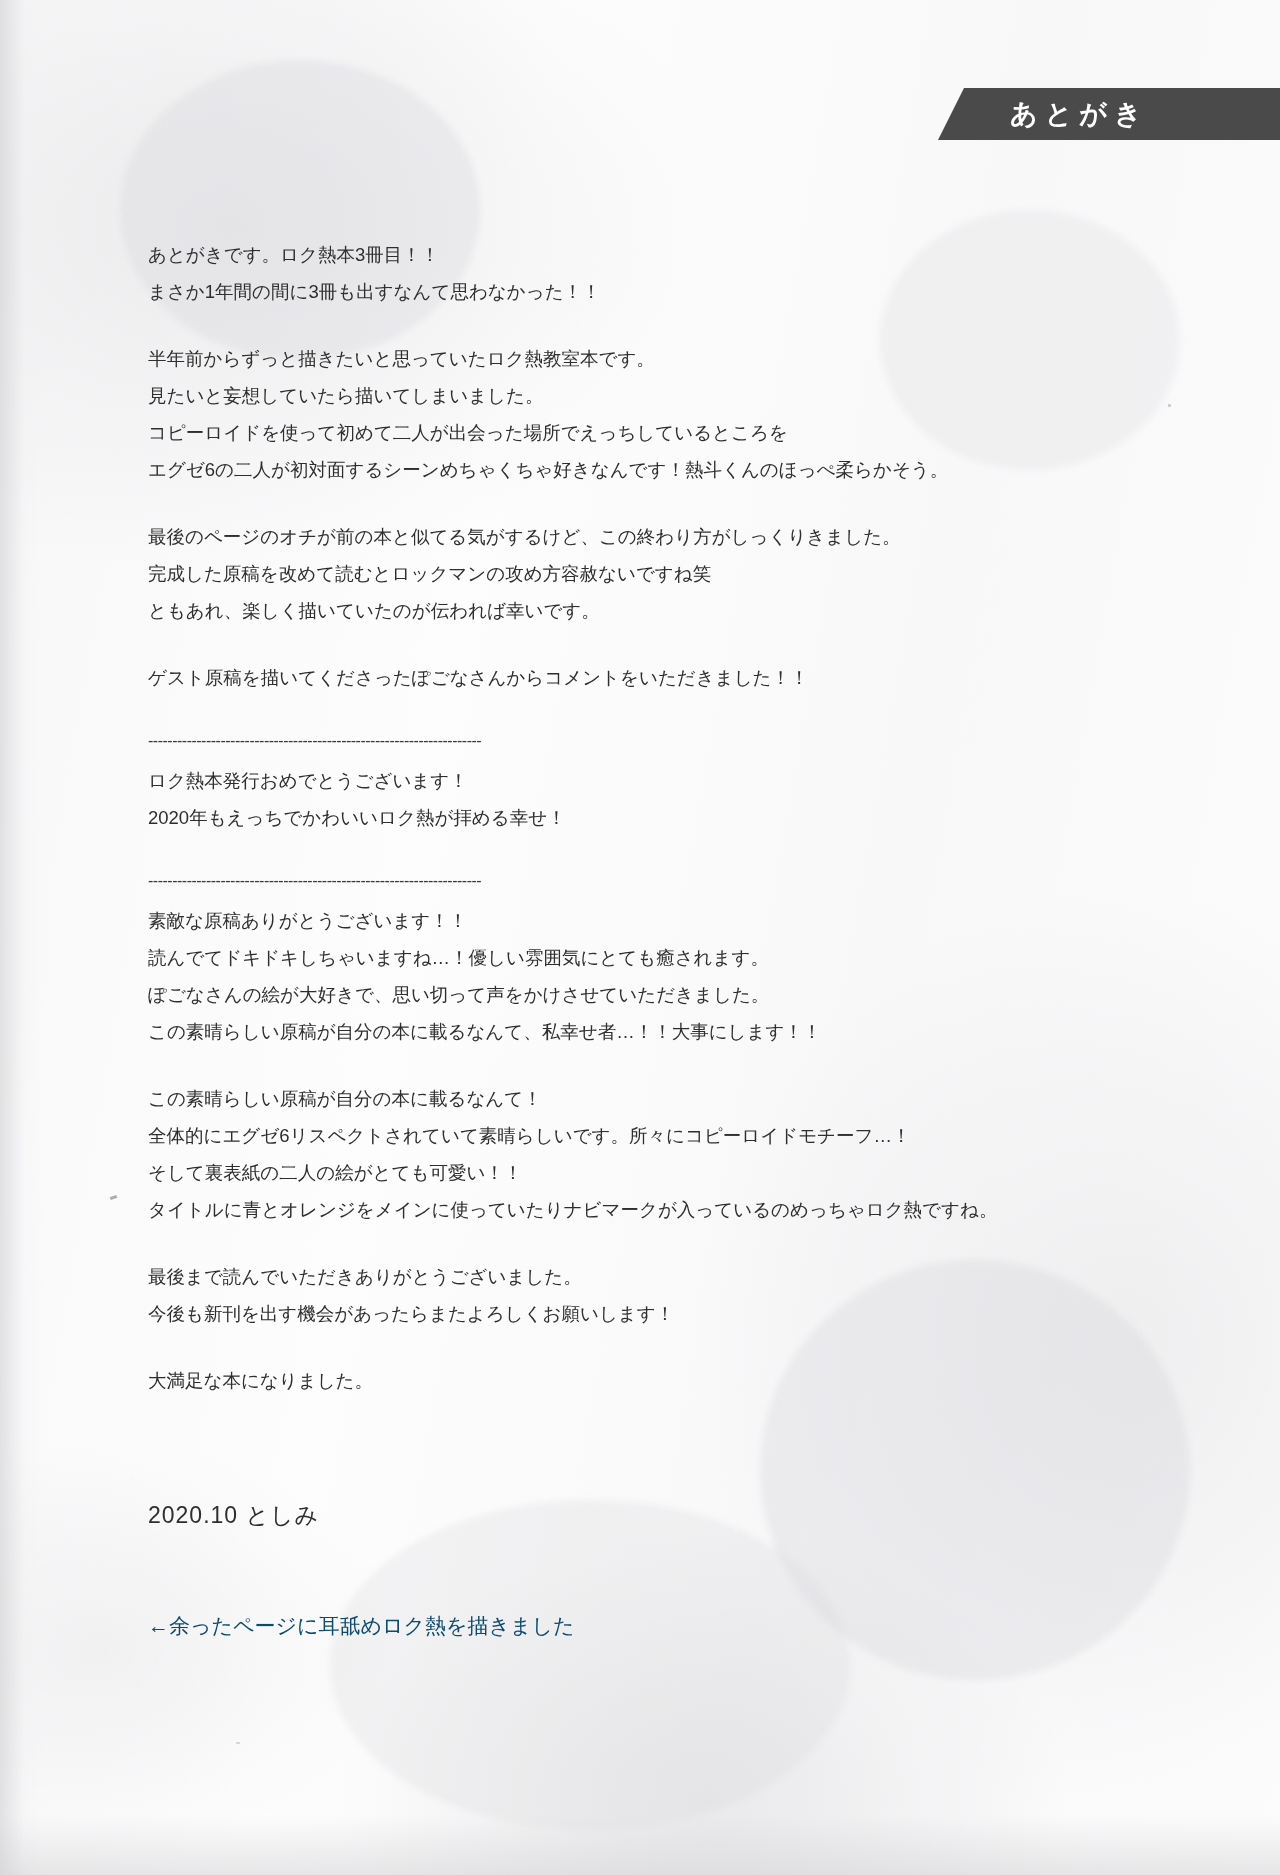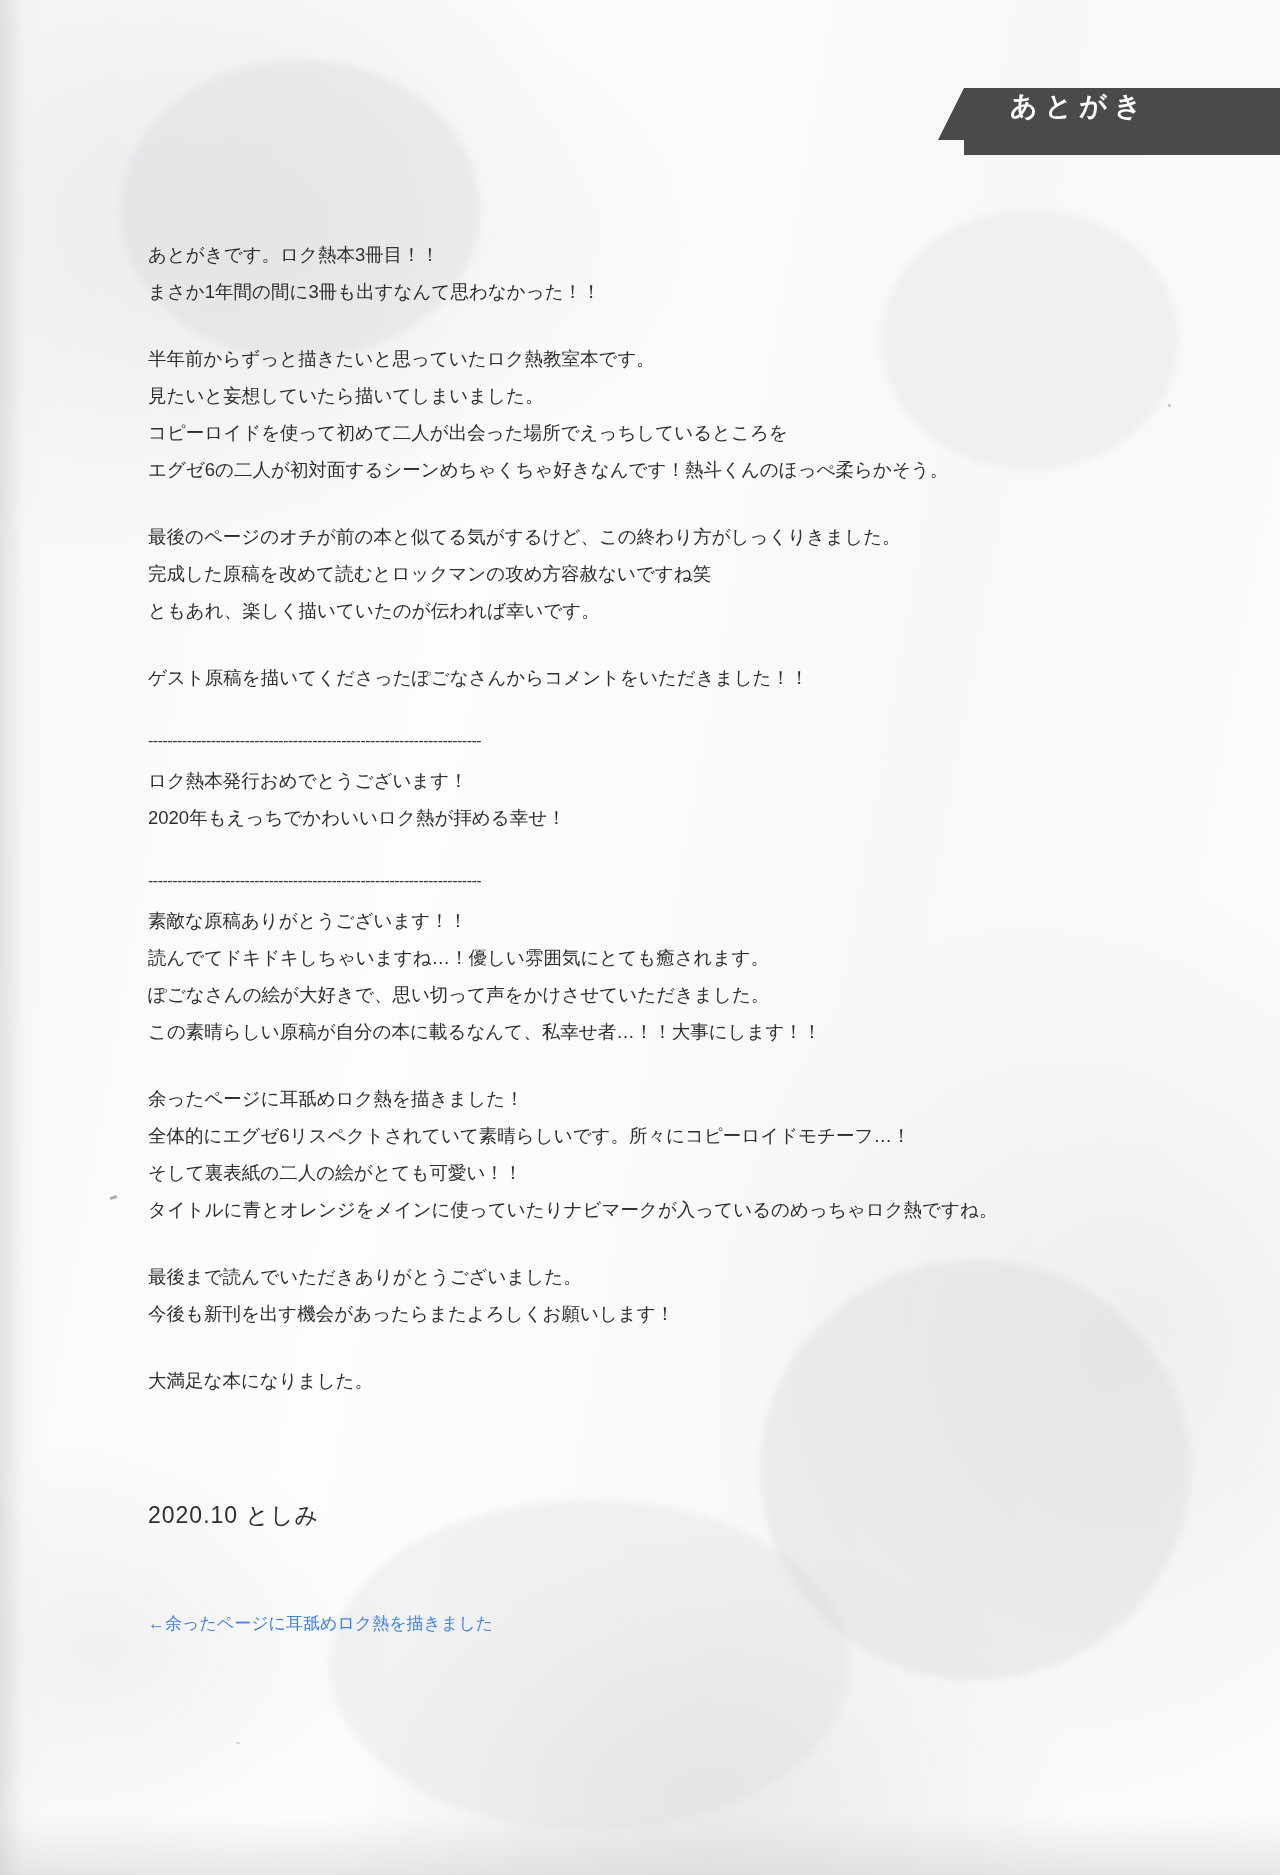--- a/index.html
+++ b/index.html
@@ -55,25 +55,26 @@
   .ghost-1 { left: 120px;  top: 60px;   width: 360px; height: 300px; background: rgba(216,216,220,0.35); }
   .ghost-2 { left: 760px;  top: 1260px; width: 430px; height: 420px; background: rgba(214,214,219,0.33); }
   .ghost-3 { left: 330px;  top: 1500px; width: 520px; height: 330px; background: rgba(219,219,223,0.30); }
   .ghost-4 { left: 880px;  top: 210px;  width: 300px; height: 260px; background: rgba(220,220,224,0.28); }
 
   
   .section-banner {
     position: absolute;
     right: 0;
     top: 88px;
-    height: 67px;
+    height: 52px;
     min-width: 316px;
     background: #4a4a4a;
     color: #ffffff;
     display: flex;
+    align-items: center;
     padding: 0 34px 0 46px;
     box-sizing: border-box;
     font-size: 27px;
     letter-spacing: 7px;
     font-weight: 700;
   }
   .section-banner .notch {
     position: absolute;
     left: -26px;
     top: 0;
@@ -114,22 +115,22 @@
     left: 148px;
     top: 1500px;
     font-size: 23px;
     color: #2e2e2e;
     letter-spacing: 1px;
   }
   .footnote {
     position: absolute;
     left: 148px;
     top: 1612px;
-    font-size: 17px;
-    color: #3b82f6;
+    font-size: 21px;
+    color: #0c4a6e;
   }
   .speck {
     position: absolute;
     background: #9a9a9a;
     pointer-events: none;
   }
   .speck-1 { left: 110px; top: 1196px; width: 7px; height: 3px; transform: rotate(-20deg); opacity: .8; }
   .speck-2 { left: 1168px; top: 404px; width: 3px; height: 3px; opacity: .45; }
   .speck-3 { left: 236px; top: 1742px; width: 4px; height: 2px; opacity: .35; }
 </style>
@@ -180,21 +181,21 @@
       <div class="para" style="margin: 0px 0px 6px;">
         <span class="divider-line">---------------------------------------------------------------------</span>
       </div>
       <div class="para">
         <span class="line">素敵な原稿ありがとうございます！！</span>
         <span class="line">読んでてドキドキしちゃいますね…！優しい雰囲気にとても癒されます。</span>
         <span class="line">ぽごなさんの絵が大好きで、思い切って声をかけさせていただきました。</span>
         <span class="line">この素晴らしい原稿が自分の本に載るなんて、私幸せ者…！！大事にします！！</span>
       </div>
       <div class="para">
-        <span class="line">余ったページに耳舐めロク熱を描きました！</span>
+        <span class="line">この素晴らしい原稿が自分の本に載るなんて！</span>
         <span class="line">全体的にエグゼ6リスペクトされていて素晴らしいです。所々にコピーロイドモチーフ…！</span>
         <span class="line">そして裏表紙の二人の絵がとても可愛い！！</span>
         <span class="line">タイトルに青とオレンジをメインに使っていたりナビマークが入っているのめっちゃロク熱ですね。</span>
       </div>
       <div class="para">
         <span class="line">最後まで読んでいただきありがとうございました。</span>
         <span class="line">今後も新刊を出す機会があったらまたよろしくお願いします！</span>
       </div>
       <div class="para">
         <span class="line">大満足な本になりました。</span>

